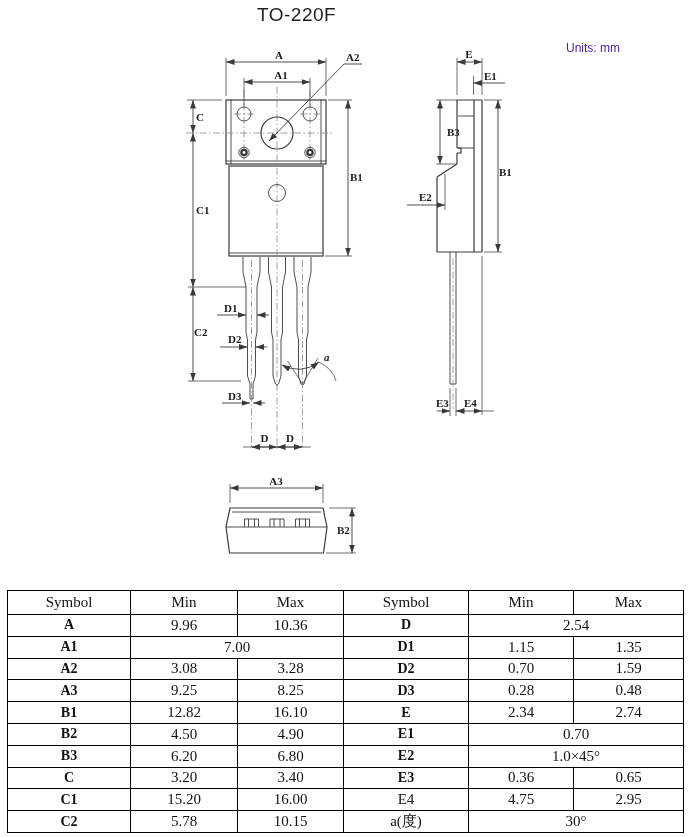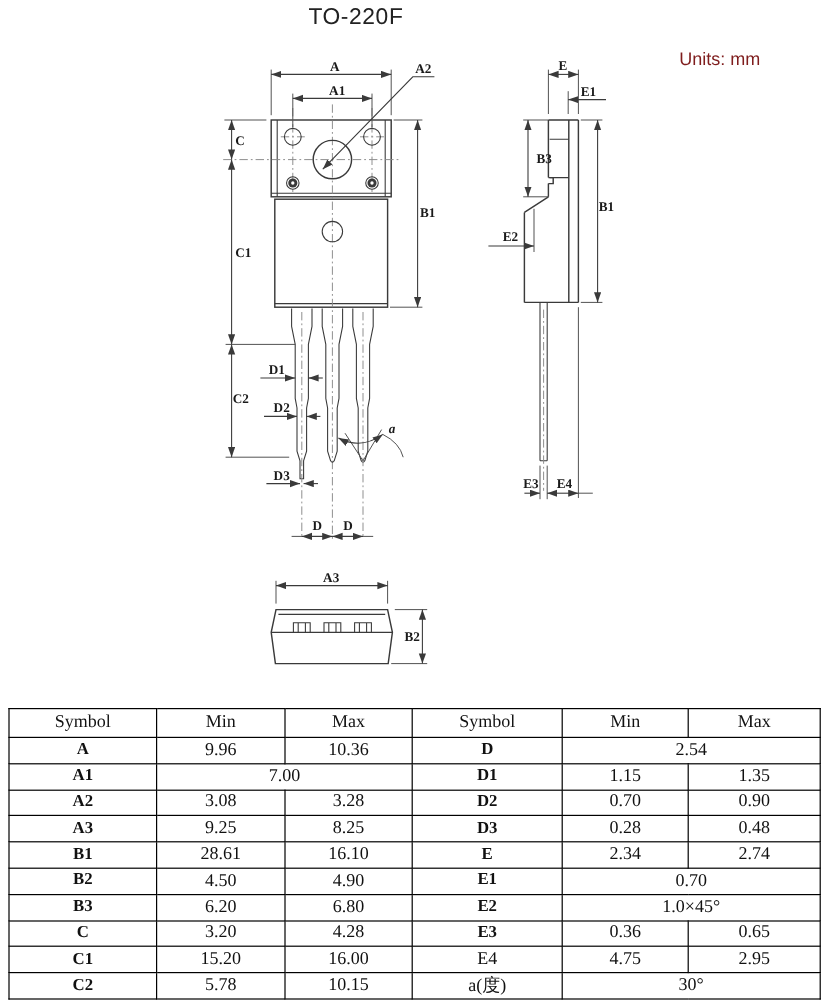--- a/index.html
+++ b/index.html
@@ -1,21 +1,21 @@
 <!DOCTYPE html>
 <html><head>
 <meta charset="utf-8">
 <style>
   html,body{margin:0;padding:0;background:#ffffff;}
   #page{position:relative;width:690px;height:837px;background:#fff;overflow:hidden;
         font-family:"Liberation Serif",serif;color:#1a1a1a;}
   #title{position:absolute;left:257px;top:4px;font-family:"Liberation Sans",sans-serif;
          font-size:19px;color:#222;letter-spacing:0.5px;}
   #units{position:absolute;left:566px;top:41px;font-family:"Liberation Sans",sans-serif;
-         font-size:15px;color:#7f1d1d;}
+         font-size:12px;color:#4c1d95;}
   svg{position:absolute;left:0;top:0;}
   .ol{fill:none;stroke:#3a3a3a;stroke-width:1.2px;}
   .olt{fill:none;stroke:#3a3a3a;stroke-width:0.9px;}
   .dim{fill:none;stroke:#3a3a3a;stroke-width:0.9px;}
   .ext{fill:none;stroke:#4a4a4a;stroke-width:0.8px;}
   .cl{fill:none;stroke:#8a8a8a;stroke-width:0.8px;stroke-dasharray:7 2.5 1.5 2.5;}
   .lbl{font-family:"Liberation Serif",serif;font-weight:bold;font-size:11px;fill:#1a1a1a;}
   .lbl-i{font-style:italic;}
   
   #dimtable{position:absolute;left:7px;top:590px;width:676px;border-collapse:collapse;
@@ -247,33 +247,33 @@
       <td class="sym">D1</td>
       <td>1.15</td>
       <td>1.35</td>
     </tr>
     <tr>
       <td class="sym">A2</td>
       <td>3.08</td>
       <td>3.28</td>
       <td class="sym">D2</td>
       <td>0.70</td>
-      <td>0.90</td>
+      <td>1.59</td>
     </tr>
     <tr>
       <td class="sym">A3</td>
       <td>9.25</td>
       <td>8.25</td>
       <td class="sym">D3</td>
       <td>0.28</td>
       <td>0.48</td>
     </tr>
     <tr>
       <td class="sym">B1</td>
-      <td>28.61</td>
+      <td>12.82</td>
       <td>16.10</td>
       <td class="sym">E</td>
       <td>2.34</td>
       <td>2.74</td>
     </tr>
     <tr>
       <td class="sym">B2</td>
       <td>4.50</td>
       <td>4.90</td>
       <td class="sym">E1</td>
@@ -282,21 +282,21 @@
     <tr>
       <td class="sym">B3</td>
       <td>6.20</td>
       <td>6.80</td>
       <td class="sym">E2</td>
       <td colspan="2">1.0×45°</td>
     </tr>
     <tr>
       <td class="sym">C</td>
       <td>3.20</td>
-      <td>4.28</td>
+      <td>3.40</td>
       <td class="sym">E3</td>
       <td>0.36</td>
       <td>0.65</td>
     </tr>
     <tr>
       <td class="sym">C1</td>
       <td>15.20</td>
       <td>16.00</td>
       <td class="sym nb">E4</td>
       <td>4.75</td>

